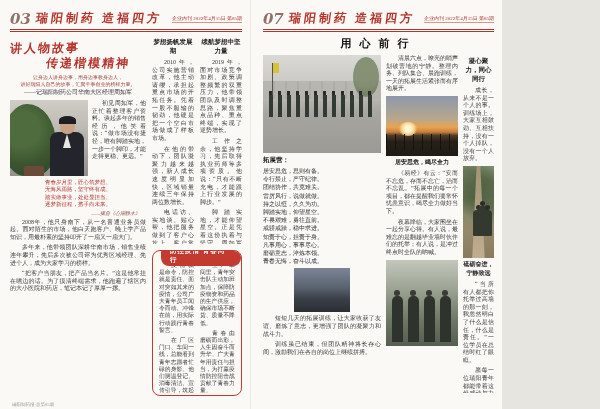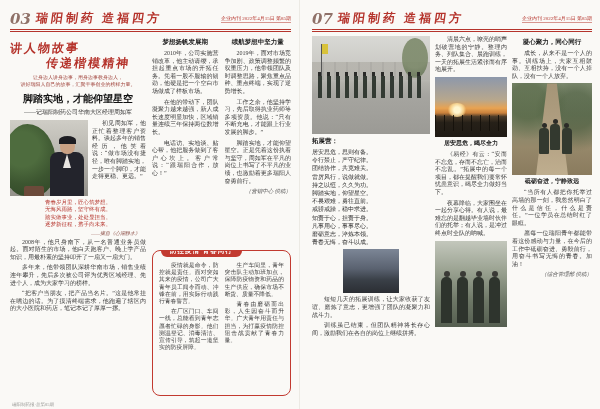--- a/index.html
+++ b/index.html
@@ -1,17 +1,17 @@
 <!DOCTYPE html>
 <html><head>
 <meta charset="utf-8">
 <style>
   html,body{margin:0;padding:0;background:#e7e5e0;}
   *{box-sizing:border-box;}
-  .spread{position:relative;width:600px;height:409px;background:#faf9f6;display:flex;
+  .spread{position:relative;width:502px;height:409px;background:#faf9f6;display:flex;
           font-family:"Liberation Serif", serif;color:#3b3b3b;overflow:hidden;}
   .page{position:relative;height:409px;padding:10px 8px 6px 10px;overflow:hidden;}
   .page-left{width:300px;border-right:1px solid #eceae4;}
   .page-right{width:300px;padding-left:12px;}
 
   
   .masthead{display:flex;align-items:flex-end;gap:5px;border-bottom:3px double #b5342c;padding-bottom:2px;margin-bottom:4px;}
   .pageno{font:italic bold 15px "DejaVu Serif",serif;color:#8f7168;line-height:1;}
   .mast-title{display:inline-block;transform:skewX(-8deg);font-weight:bold;font-size:12px;
               color:#b5342c;letter-spacing:3px;font-family:"Liberation Serif",serif;}
@@ -129,21 +129,20 @@
 
       <div class="p3col1">
         <div class="callig">
           <span class="l1">讲人物故事</span>
           <span class="l2">传递楷模精神</span>
         </div>
         <div class="intro">
             <p>让身边人讲身边事，用身边事教身边人，</p>
             <p>讲好瑞阳人自己的故事，汇聚干事创业的榜样力量。</p>
           </div>
-        <h2 class="feat-title">脚踏实地，才能仰望星空</h2>
         <div class="feat-sub">——记瑞阳制药公司华南大区经理周如军</div>
 
         <div class="photo-row">
           <div class="photo-portrait">
             <div class="plant"></div>
             <div class="pot"></div>
             <div class="man-body"></div>
             <div class="shirt"></div>
             <div class="man-head"></div>
             <div class="man-hair"></div>
@@ -207,20 +206,21 @@
     <div class="pagefooter">瑞阳制药报·总第85期</div>
   </section>
 
   <section class="page page-right">
     <header class="masthead">
       <span class="pageno">07</span>
       <span class="mast-title">瑞阳制药  造福四方</span>
       <span class="issue">企业内刊 2022年4月15日 第85期</span>
     </header>
 
+    <h1 class="p4title">用心前行</h1>
 
     <div class="content4">
 
       <div class="p4col1">
         <div class="photo-formation">
           <div class="bldg"></div>
           <div class="tree"></div>
           <div class="flagpole"></div>
           <div class="flag"></div>
           <div class="troop-heads"></div>

